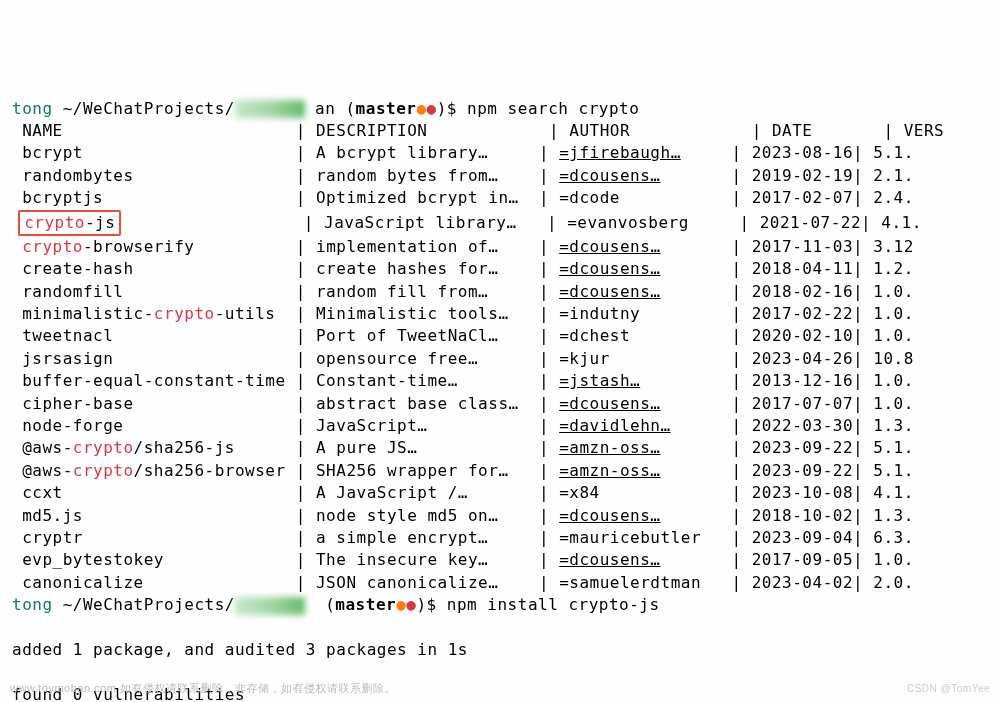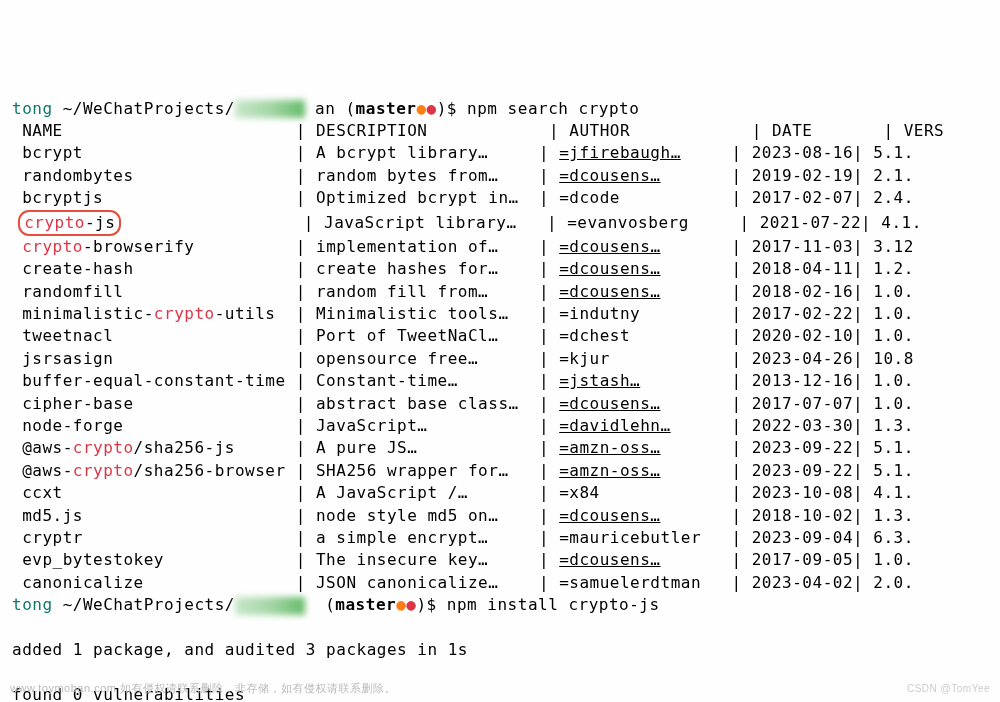--- a/index.html
+++ b/index.html
@@ -30,21 +30,21 @@
     .blur-block {
       display: inline-block;
       width: 70px;
       height: 18px;
       background: linear-gradient(90deg, #c8e6c9 0%, #a5d6a7 50%, #66bb6a 100%);
       filter: blur(3px);
       vertical-align: middle;
     }
     .red-box {
       border: 2.5px solid #e74c3c;
-      border-radius: 11px;
+      border-radius: 2px;
       padding: 0 4px;
       display: inline-block;
       margin-left: -4px;
     }
     .watermark {
       position: absolute;
       bottom: 6px;
       left: 10px;
       font-size: 11px;
       color: #bbb;

